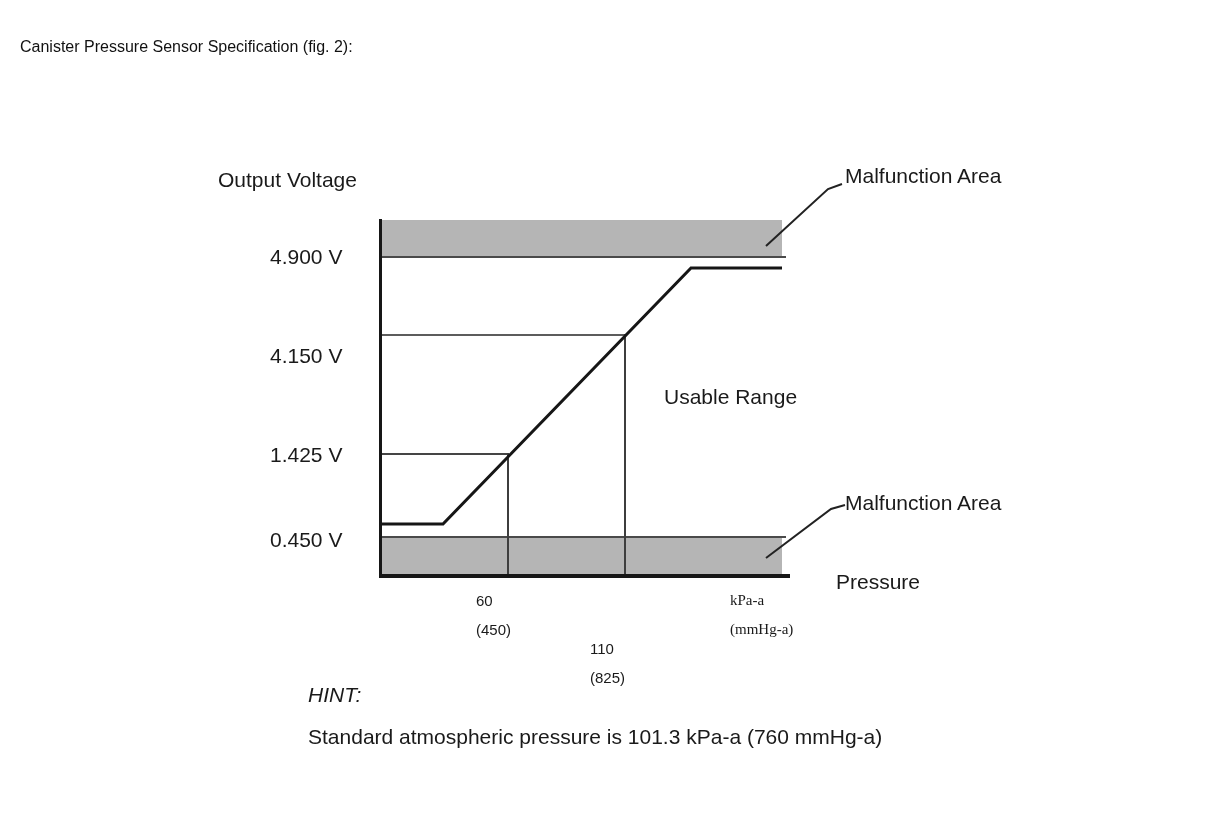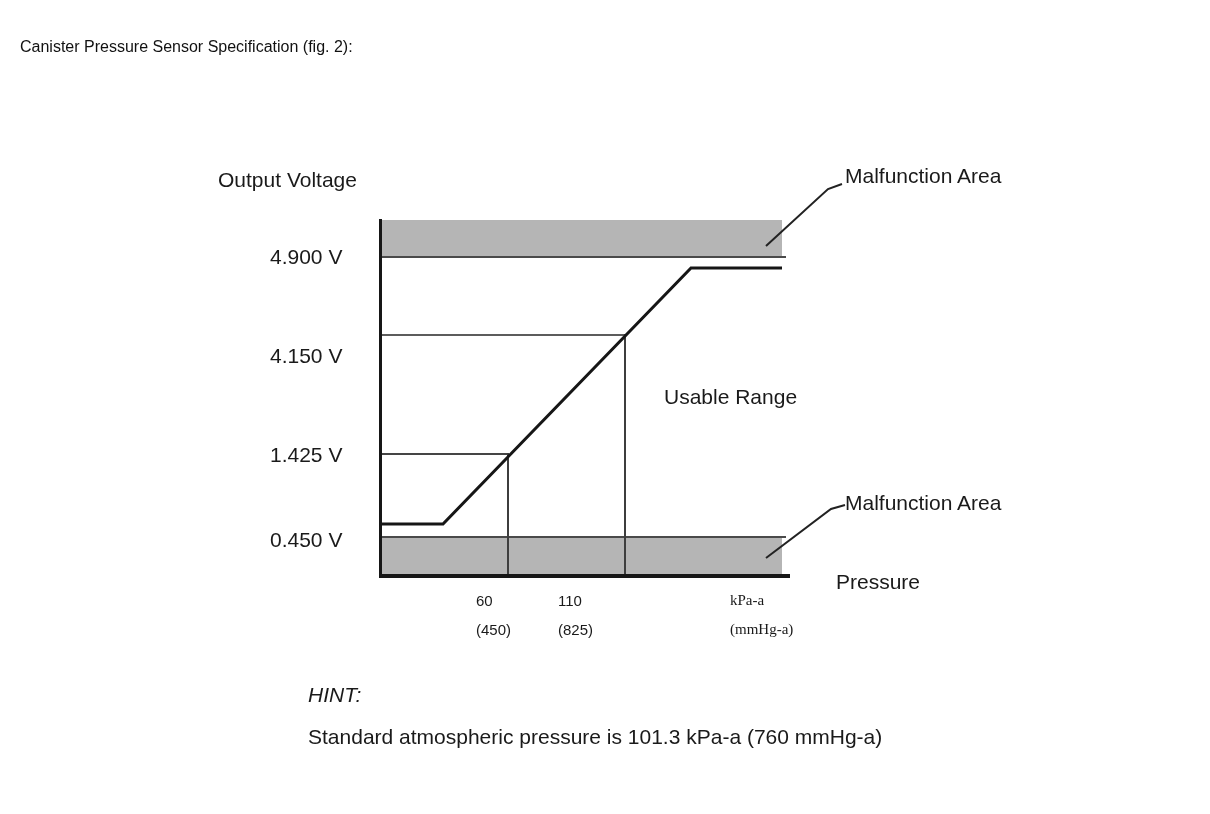--- a/index.html
+++ b/index.html
@@ -18,21 +18,21 @@
   .ytick-0{top:243px;}
   .ytick-1{top:318px;margin-top:24px;}
   .ytick-2{top:441px;}
   .ytick-3{top:526px;}
   .ann-malfunction-top{left:845px;top:162px;}
   .ann-malfunction-bottom{left:845px;top:489px;}
   .ann-usable{left:664px;top:383px;}
   .ann-pressure{left:836px;top:568px;}
   .xtick-group{position:absolute;top:586px;font-size:15px;line-height:29px;white-space:nowrap;}
   .xg-0{left:476px;}
-  .xg-1{left:558px;}
+  .xg-1{left:590px;margin-top:48px;}
   .xg-2{left:730px;font-family:Liberation Serif, serif;}
   .hint-label{left:308px;top:681px;font-style:italic;}
   .hint-text{left:308px;top:723px;text-align:center;}
 
   
   .band{position:absolute;left:381px;width:401px;background:#b5b5b5;}
   .band-top{top:220px;height:36px;}
   .band-bottom{top:538px;height:37px;}
   .hline{position:absolute;height:2px;background:#4a4a4a;}
   .line-4900{left:381px;top:256px;width:405px;}

